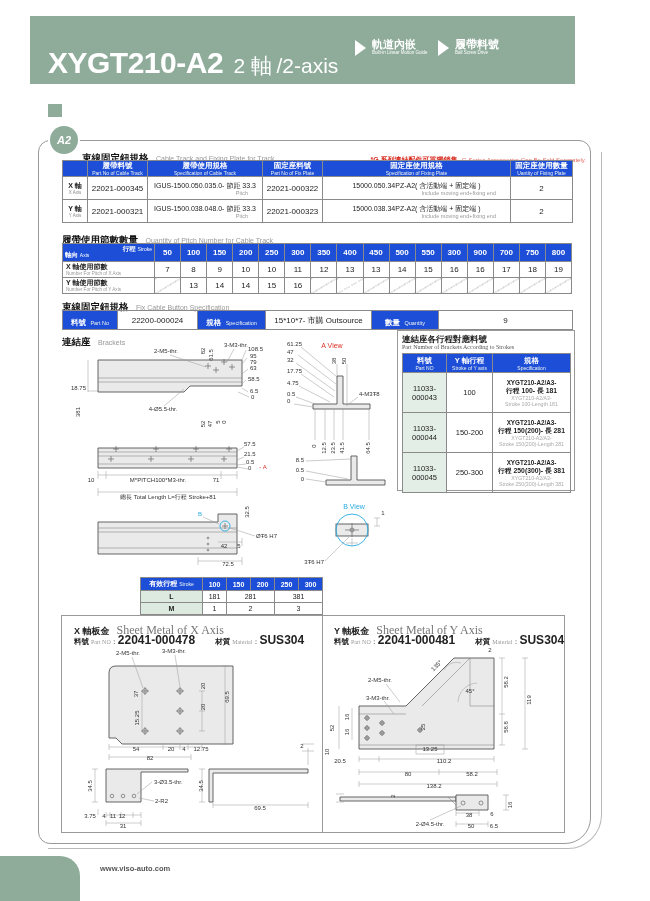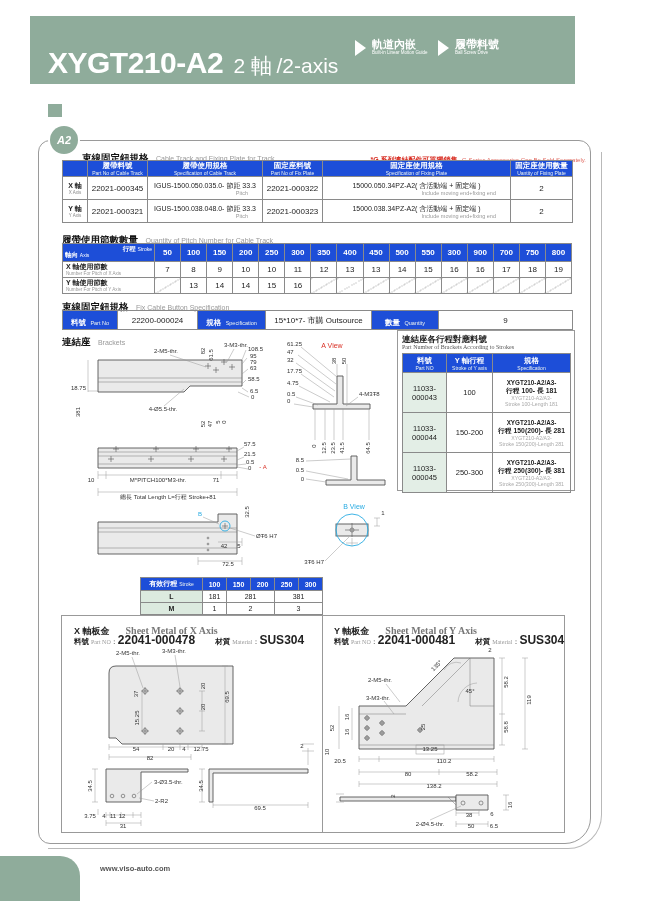--- a/index.html
+++ b/index.html
@@ -85,21 +85,21 @@
   #bp-table td.pn{background:#E3EEE6;font-size:7.5px;line-height:9px;}
   #bp-table td.stk{font-size:7.5px;}
   .sp1{display:block;font-size:6.3px;font-weight:bold;line-height:8px;}
   .sp2{display:block;font-size:6.8px;font-weight:bold;line-height:8px;}
   .sp3{display:block;font-size:5.2px;color:#aaa;line-height:6px;}
   
   .sheet-box{position:absolute;top:615px;height:218px;border:1px solid #999;box-sizing:border-box;}
   #x-box{left:61px;width:262px;} #y-box{left:322px;width:243px;border-left:none;}
   .sheet-title{position:absolute;left:12px;top:4px;white-space:nowrap;}
   .sheet-title .cjk{font-size:9px;font-weight:bold;}
-  .sheet-title .en{font-size:10px;color:#777;margin-left:16px;font-weight:bold;}
+  .sheet-title .en{font-size:12px;color:#777;margin-left:7px;}
   .sheet-part{position:absolute;left:12px;top:17px;white-space:nowrap;font-size:7px;}
   .sheet-part .lab{font-weight:bold;font-size:7.5px;}
   .sheet-part .sub{color:#999;font-size:6px;}
   .sheet-part .val{font-weight:bold;font-size:12px;}
   .sheet-part .mat{margin-left:18px;}
   .sheet-svg{position:absolute;left:0;top:28px;}
   
   svg text{font-family:"Liberation Sans","DejaVu Sans",sans-serif;}
   .part{fill:#EAEAEA;stroke:#555;stroke-width:0.9;}
   .thin{fill:none;stroke:#777;stroke-width:0.5;}

